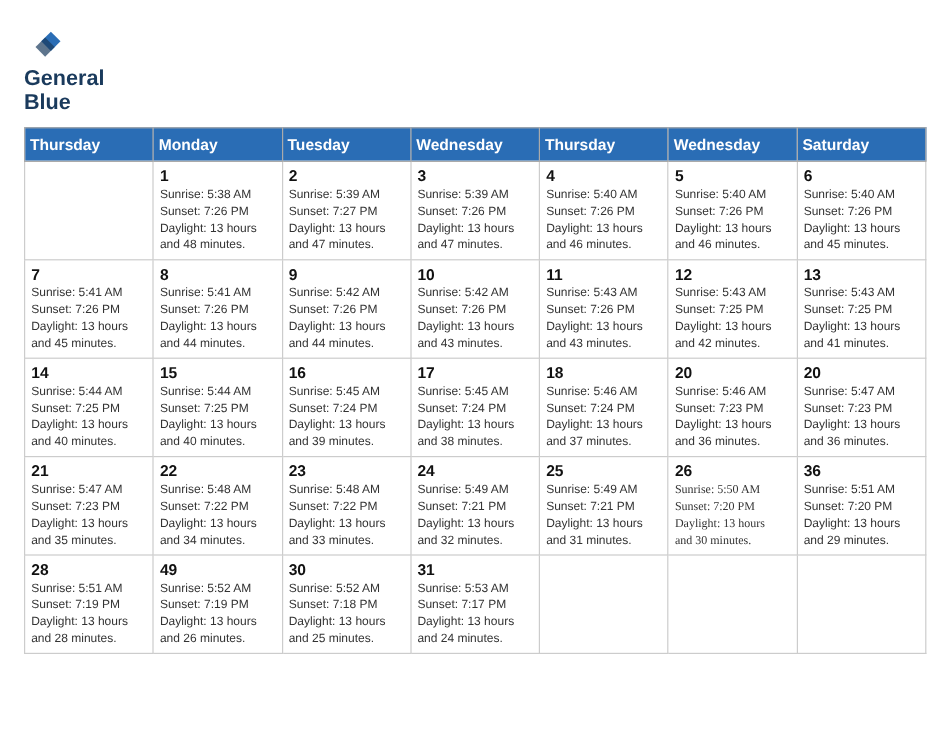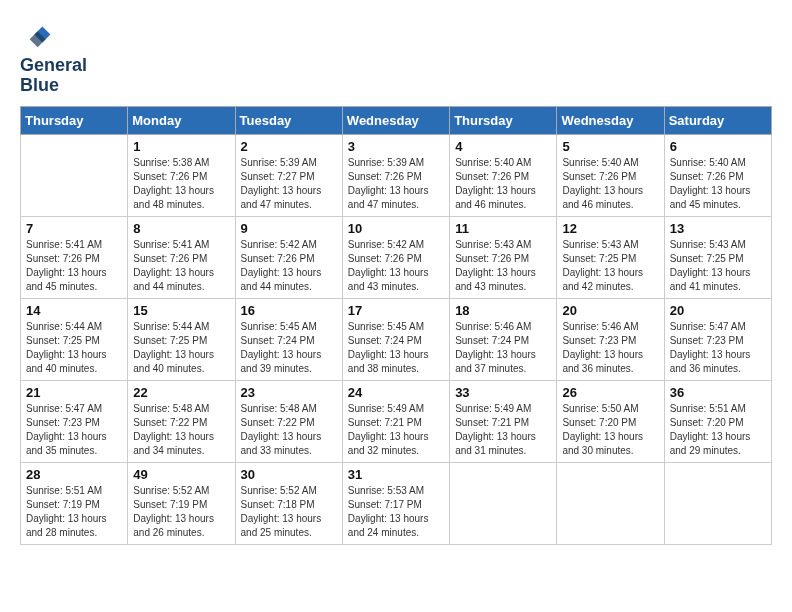--- a/index.html
+++ b/index.html
@@ -288,29 +288,29 @@
 and 33 minutes.</div>
         </td>
         <td>
           <div class="day-number">24</div>
           <div class="day-info" style="white-space: pre-line;">Sunrise: 5:49 AM
 Sunset: 7:21 PM
 Daylight: 13 hours
 and 32 minutes.</div>
         </td>
         <td>
-          <div class="day-number">33</div>
+          <div class="day-number">25</div>
           <div class="day-info" style="white-space: pre-line;">Sunrise: 5:49 AM
 Sunset: 7:21 PM
 Daylight: 13 hours
 and 31 minutes.</div>
         </td>
         <td>
           <div class="day-number">26</div>
-          <div class="day-info" style="white-space: pre-line;">Sunrise: 5:50 AM
+          <div class="day-info" style="white-space: pre-line; font-family: Liberation Serif, serif;">Sunrise: 5:50 AM
 Sunset: 7:20 PM
 Daylight: 13 hours
 and 30 minutes.</div>
         </td>
         <td>
           <div class="day-number">36</div>
           <div class="day-info" style="white-space: pre-line;">Sunrise: 5:51 AM
 Sunset: 7:20 PM
 Daylight: 13 hours
 and 29 minutes.</div>

